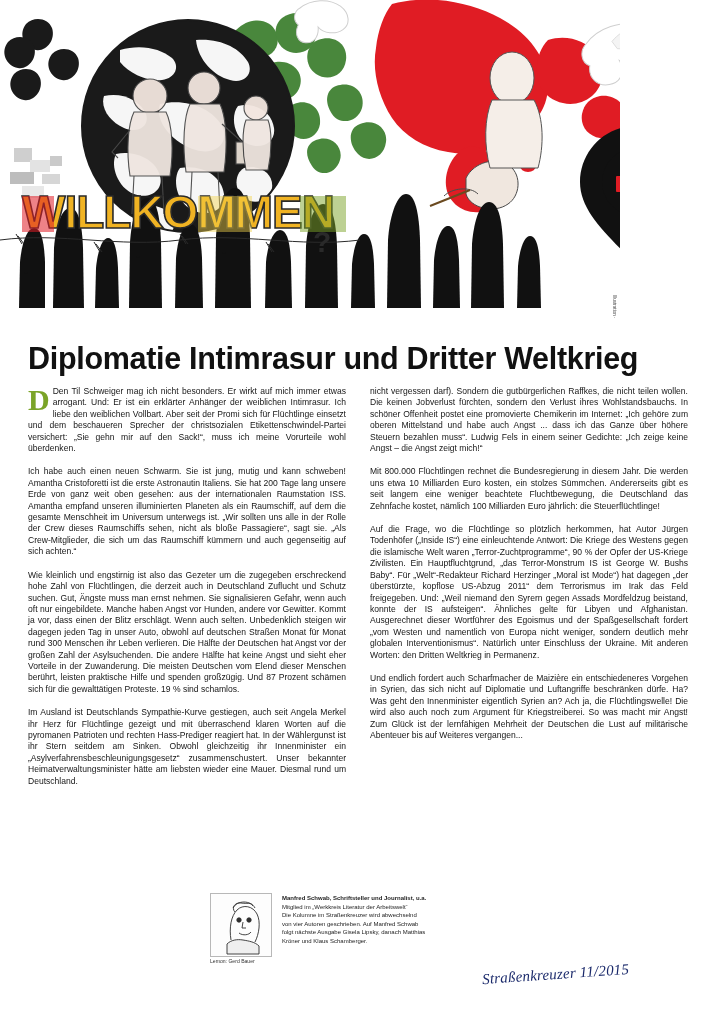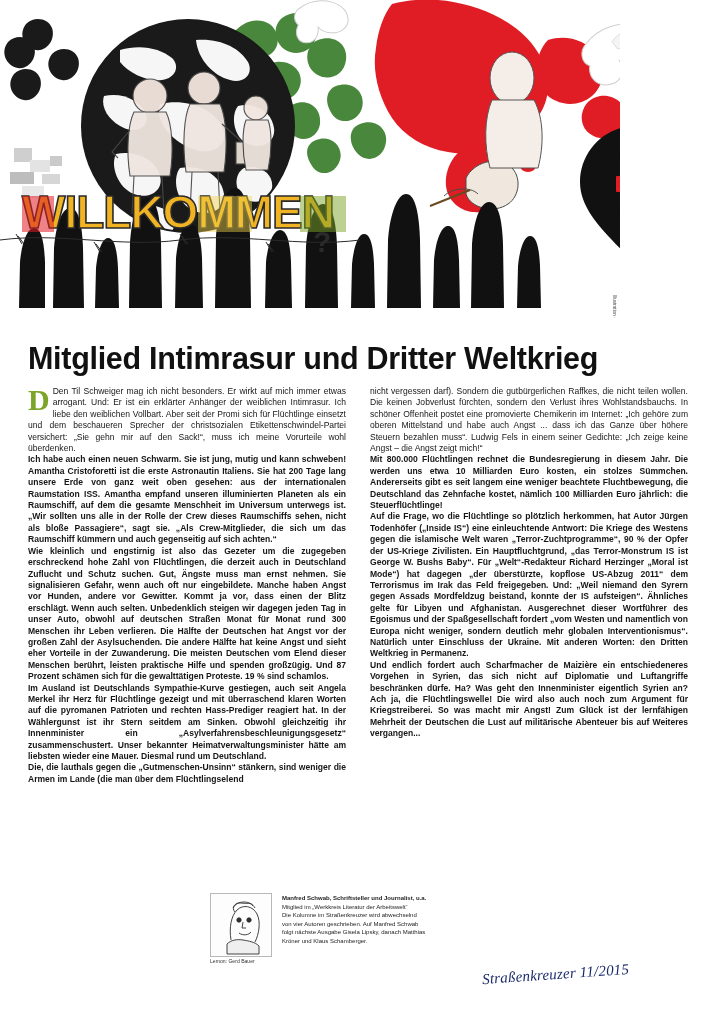--- a/index.html
+++ b/index.html
@@ -50,21 +50,21 @@
     gap: 24px;
   }
   .col {
     width: 318px;
     font-size: 8.55px;
     line-height: 1.335;
     text-align: justify;
     color: #161616;
   }
   .col p { margin: 0; }
-  .col p + p { margin-top: 0px; font-weight: bold; }
+  .col p + p { margin-top: 12px; }
 
   
   .dropcap {
     float: left;
     font-size: 30px;
     line-height: 0.82;
     font-weight: bold;
     color: #7ba428;
     padding: 2px 3px 0 0;
     font-family: "Liberation Serif", serif;
@@ -280,29 +280,28 @@
 
       <g stroke="#555" stroke-width="1" fill="#f5eee8">
         <ellipse cx="512" cy="78" rx="22" ry="26"></ellipse>
         <path d="M492 100 C484 118 484 146 490 168 L538 168 C544 146 544 118 534 100 Z"></path>
       </g>
     </g>
   </svg>
   <span class="side-credit">Illustration + Lettering: Ulli Lust · www.ullilust.de</span>
 </div>
 
-<h1 class="headline">Mitglied Intimrasur und Dritter Weltkrieg</h1>
+<h1 class="headline">Diplomatie Intimrasur und Dritter Weltkrieg</h1>
 
 <div class="columns">
   <div class="col">
     <p><span class="dropcap">D</span><span>Den Til Schweiger mag ich nicht besonders. Er wirkt auf mich immer etwas arrogant. Und: Er ist ein erklärter Anhänger der weiblichen Intimrasur. Ich liebe den weiblichen Vollbart. Aber seit der Promi sich für Flüchtlinge einsetzt und dem beschaueren Sprecher der christsozialen Etikettenschwindel-Partei versichert: „Sie gehn mir auf den Sack!“, muss ich meine Vorurteile wohl überdenken.</span></p>
     <p>Ich habe auch einen neuen Schwarm. Sie ist jung, mutig und kann schweben! Amantha Cristoforetti ist die erste Astronautin Italiens. Sie hat 200 Tage lang unsere Erde von ganz weit oben gesehen: aus der internationalen Raumstation ISS. Amantha empfand unseren illuminierten Planeten als ein Raumschiff, auf dem die gesamte Menschheit im Universum unterwegs ist. „Wir sollten uns alle in der Rolle der Crew dieses Raumschiffs sehen, nicht als bloße Passagiere“, sagt sie. „Als Crew-Mitglieder, die sich um das Raumschiff kümmern und auch gegenseitig auf sich achten.“</p>
     <p>Wie kleinlich und engstirnig ist also das Gezeter um die zugegeben erschreckend hohe Zahl von Flüchtlingen, die derzeit auch in Deutschland Zuflucht und Schutz suchen. Gut, Ängste muss man ernst nehmen. Sie signalisieren Gefahr, wenn auch oft nur eingebildete. Manche haben Angst vor Hunden, andere vor Gewitter. Kommt ja vor, dass einen der Blitz erschlägt. Wenn auch selten. Unbedenklich steigen wir dagegen jeden Tag in unser Auto, obwohl auf deutschen Straßen Monat für Monat rund 300 Menschen ihr Leben verlieren. Die Hälfte der Deutschen hat Angst vor der großen Zahl der Asylsuchenden. Die andere Hälfte hat keine Angst und sieht eher Vorteile in der Zuwanderung. Die meisten Deutschen vom Elend dieser Menschen berührt, leisten praktische Hilfe und spenden großzügig. Und 87 Prozent schämen sich für die gewalttätigen Proteste. 19 % sind schamlos.</p>
     <p>Im Ausland ist Deutschlands Sympathie-Kurve gestiegen, auch seit Angela Merkel ihr Herz für Flüchtlinge gezeigt und mit überraschend klaren Worten auf die pyromanen Patrioten und rechten Hass-Prediger reagiert hat. In der Wählergunst ist ihr Stern seitdem am Sinken. Obwohl gleichzeitig ihr Innenminister ein „Asylverfahrensbeschleunigungsgesetz“ zusammenschustert. Unser bekannter Heimatverwaltungsminister hätte am liebsten wieder eine Mauer. Diesmal rund um Deutschland.</p>
-    <p>Die, die lauthals gegen die „Gutmenschen-Unsinn“ stänkern, sind weniger die Armen im Lande (die man über dem Flüchtlingselend</p>
   </div>
   <div class="col">
     <p>nicht vergessen darf). Sondern die gutbürgerlichen Raffkes, die nicht teilen wollen. Die keinen Jobverlust fürchten, sondern den Verlust ihres Wohlstandsbauchs. In schöner Offenheit postet eine promovierte Chemikerin im Internet: „Ich gehöre zum oberen Mittelstand und habe auch Angst ... dass ich das Ganze über höhere Steuern bezahlen muss“. Ludwig Fels in einem seiner Gedichte: „Ich zeige keine Angst – die Angst zeigt mich!“</p>
     <p>Mit 800.000 Flüchtlingen rechnet die Bundesregierung in diesem Jahr. Die werden uns etwa 10 Milliarden Euro kosten, ein stolzes Sümmchen. Andererseits gibt es seit langem eine weniger beachtete Fluchtbewegung, die Deutschland das Zehnfache kostet, nämlich 100 Milliarden Euro jährlich: die Steuerflüchtlinge!</p>
     <p>Auf die Frage, wo die Flüchtlinge so plötzlich herkommen, hat Autor Jürgen Todenhöfer („Inside IS“) eine einleuchtende Antwort: Die Kriege des Westens gegen die islamische Welt waren „Terror-Zuchtprogramme“, 90 % der Opfer der US-Kriege Zivilisten. Ein Hauptfluchtgrund, „das Terror-Monstrum IS ist George W. Bushs Baby“. Für „Welt“-Redakteur Richard Herzinger „Moral ist Mode“) hat dagegen „der überstürzte, kopflose US-Abzug 2011“ dem Terrorismus im Irak das Feld freigegeben. Und: „Weil niemand den Syrern gegen Assads Mordfeldzug beistand, konnte der IS aufsteigen“. Ähnliches gelte für Libyen und Afghanistan. Ausgerechnet dieser Wortführer des Egoismus und der Spaßgesellschaft fordert „vom Westen und namentlich von Europa nicht weniger, sondern deutlich mehr globalen Interventionismus“. Natürlich unter Einschluss der Ukraine. Mit anderen Worten: den Dritten Weltkrieg in Permanenz.</p>
     <p>Und endlich fordert auch Scharfmacher de Maizière ein entschiedeneres Vorgehen in Syrien, das sich nicht auf Diplomatie und Luftangriffe beschränken dürfe. Ha? Was geht den Innenminister eigentlich Syrien an? Ach ja, die Flüchtlingswelle! Die wird also auch noch zum Argument für Kriegstreiberei. So was macht mir Angst! Zum Glück ist der lernfähigen Mehrheit der Deutschen die Lust auf militärische Abenteuer bis auf Weiteres vergangen...</p>
   </div>
 </div>
 
 <div class="authorbox">

